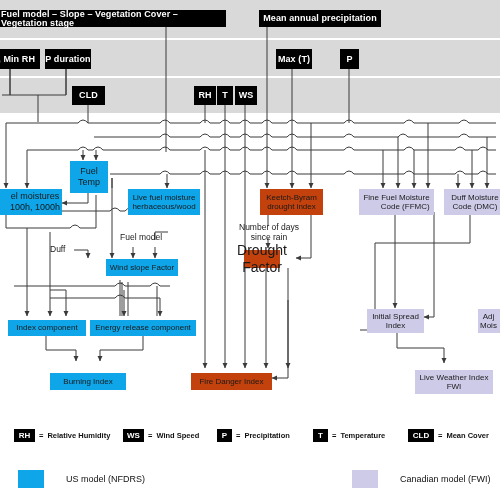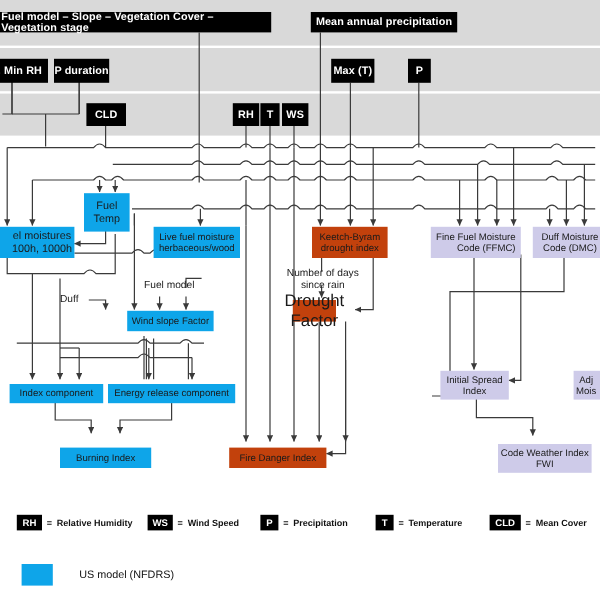--- a/index.html
+++ b/index.html
@@ -270,21 +270,21 @@
   <div class="box us" style="left:50px;top:373px;width:76px;height:17px;font-size:8px;">Burning Index</div>
 
   <div class="box au" style="left:191px;top:373px;width:81px;height:17px;font-size:8px;">Fire Danger Index</div>
 
   <div class="box ca" style="left:367px;top:309px;width:57px;height:24px;font-size:8px;white-space:pre-line;">Initial Spread
 Index</div>
 
   <div class="box ca" style="left:478px;top:309px;width:40px;height:24px;font-size:8px;white-space:pre-line;justify-content:flex-start;padding-left:2px;">Adj
 Mois</div>
 
-  <div class="box ca" style="left:415px;top:370px;width:78px;height:24px;font-size:8px;white-space:pre-line;">Code Weather Index
+  <div class="box ca" style="left:415px;top:370px;width:78px;height:24px;font-size:8px;white-space:pre-line;">Live Weather Index
 FWI</div>
 
   <div class="cap" style="left:50px;top:244px;font-size:8.5px;">Duff</div>
 
   <div class="cap" style="left:120px;top:232px;font-size:8.5px;">Fuel model</div>
 
   <div class="cap" style="left:239px;top:222px;font-size:8.5px;white-space:pre-line;width:60px;">Number of days
 since rain</div>
 
   <div class="lg-item" style="left:14px;top:429px;">
@@ -316,14 +316,18 @@
     <span class="lg-eq">=</span>
     <span class="lg-txt">Mean Cover</span>
   </div>
 
   <div class="lg-item" style="left:18px;top:470px;">
     <span class="sw us"></span>
     <span class="sw-txt">US model (NFDRS)</span>
   </div>
 
 
+  <div class="lg-item" style="left:352px;top:470px;">
+    <span class="sw ca"></span>
+    <span class="sw-txt">Canadian model (FWI)</span>
+  </div>
 
 </div>
 
 </body></html>

